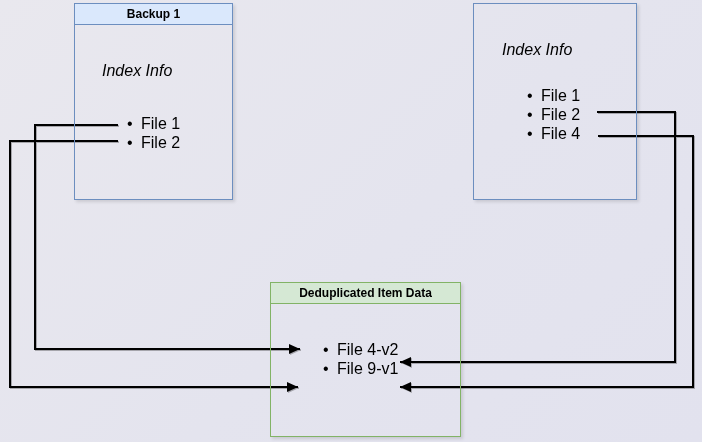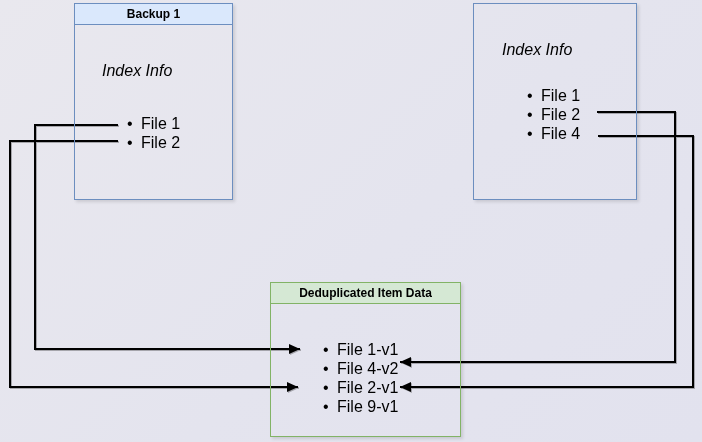--- a/index.html
+++ b/index.html
@@ -124,21 +124,19 @@
         <li>File 2</li>
         <li>File 4</li>
       </ul>
     </div>
   </div>
 
   <div class="box green" id="dedup-box">
     <div class="box-header">Deduplicated Item Data</div>
     <div class="box-body">
       <ul class="file-list">
-        <li>File 1-v1</li>
         <li>File 4-v2</li>
-        <li>File 2-v1</li>
         <li>File 9-v1</li>
       </ul>
     </div>
   </div>
 
 </div>
 
 </body></html>

